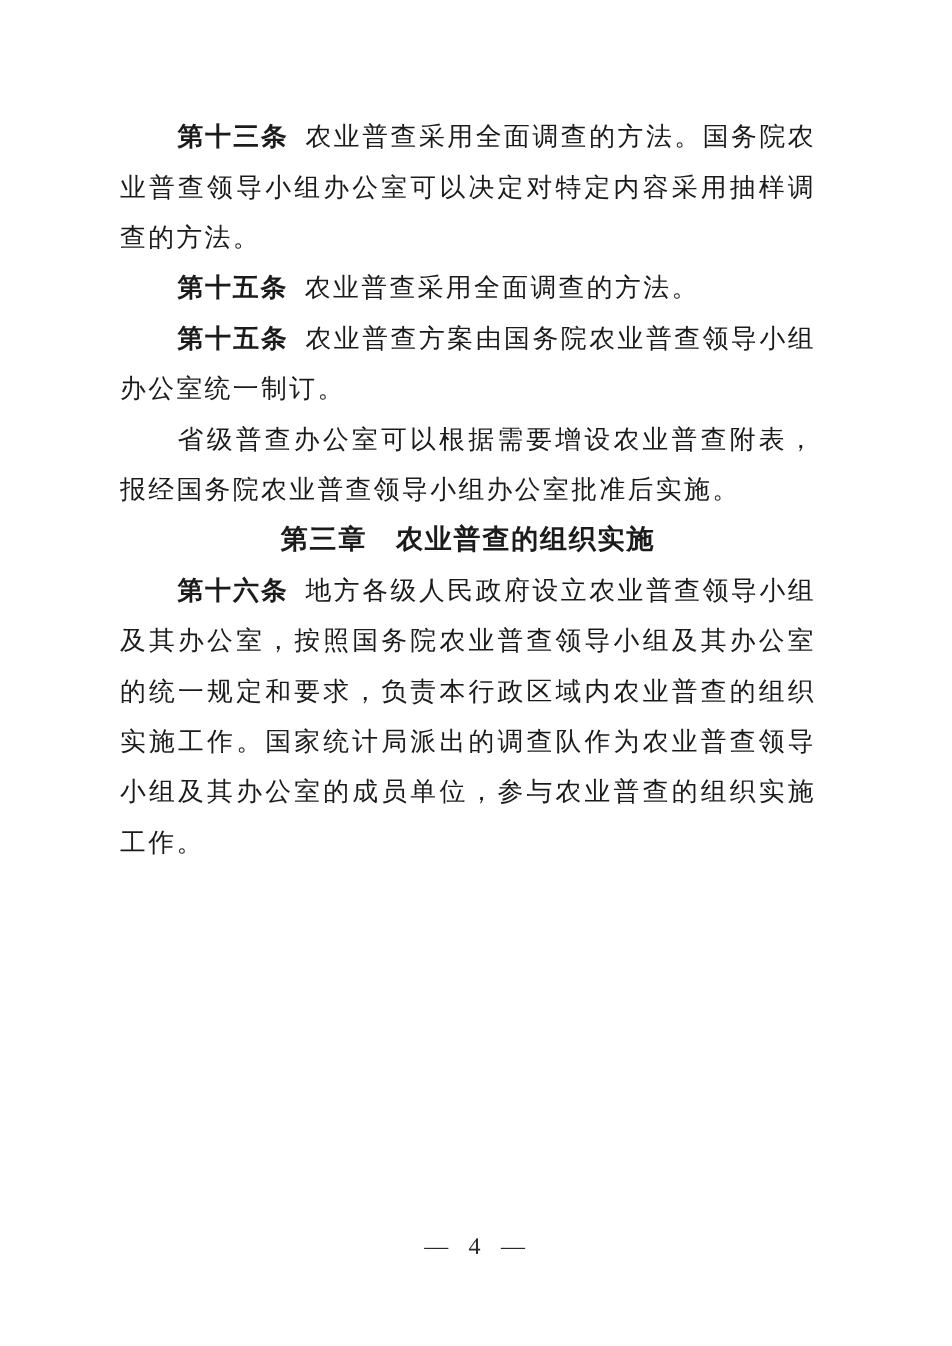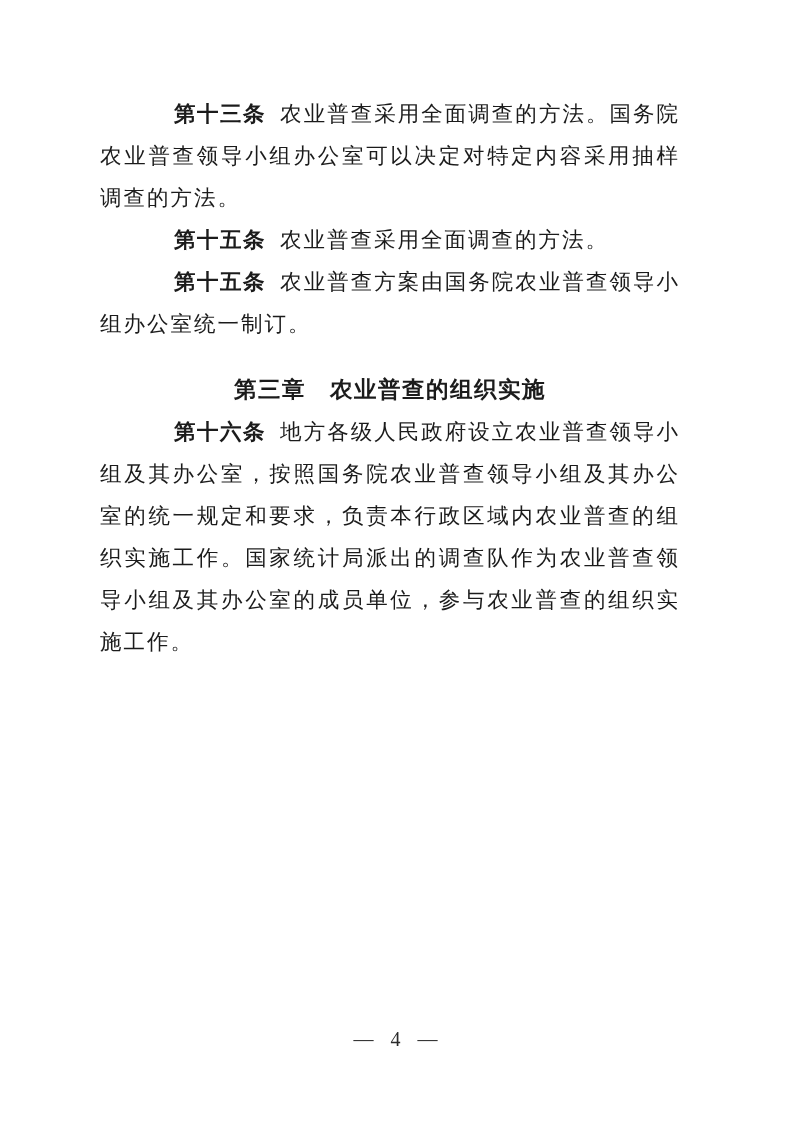--- a/index.html
+++ b/index.html
@@ -33,30 +33,28 @@
     padding: 0;
   }
   .indented {
     text-indent: 48px;
   }
   .artnum {
     font-family: "Liberation Sans", "DejaVu Sans", sans-serif;
     font-weight: bold;
     margin-right: 14px;
     letter-spacing: 1.5px;
-    margin-left: 26px;
   }
   .chapter {
     text-align: center;
     text-indent: 0;
     font-family: "Liberation Sans", "DejaVu Sans", sans-serif;
     font-weight: bold;
     font-size: 22.5px;
     letter-spacing: 1.5px;
-    margin-top: 24px;
   }
   .page-number {
     position: absolute;
     left: 0;
     top: 1028px;
     width: 100%;
     text-align: center;
     font-family: "Liberation Serif", "DejaVu Serif", serif;
     font-size: 20px;
     letter-spacing: 2px;
@@ -69,20 +67,21 @@
 
 <div class="page">
   <div class="content">
 
     <p class="para indented"><span class="artnum">第十三条</span><span>农业普查采用全面调查的方法。国务院农业普查领导小组办公室可以决定对特定内容采用抽样调查的方法。</span></p>
 
     <p class="para indented"><span class="artnum">第十五条</span><span>农业普查采用全面调查的方法。</span></p>
 
     <p class="para indented"><span class="artnum">第十五条</span><span>农业普查方案由国务院农业普查领导小组办公室统一制订。</span></p>
 
+    <p class="para indented"><span>省级普查办公室可以根据需要增设农业普查附表，报经国务院农业普查领导小组办公室批准后实施。</span></p>
 
     <p class="para chapter"><span>第三章　农业普查的组织实施</span></p>
 
 
     <p class="para indented"><span class="artnum">第十六条</span><span>地方各级人民政府设立农业普查领导小组及其办公室，按照国务院农业普查领导小组及其办公室的统一规定和要求，负责本行政区域内农业普查的组织实施工作。国家统计局派出的调查队作为农业普查领导小组及其办公室的成员单位，参与农业普查的组织实施工作。</span></p>
 
 
 
   </div>
 

